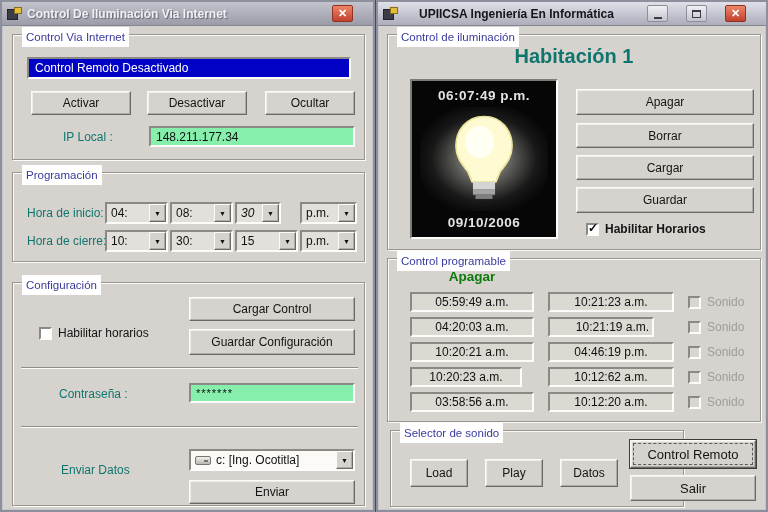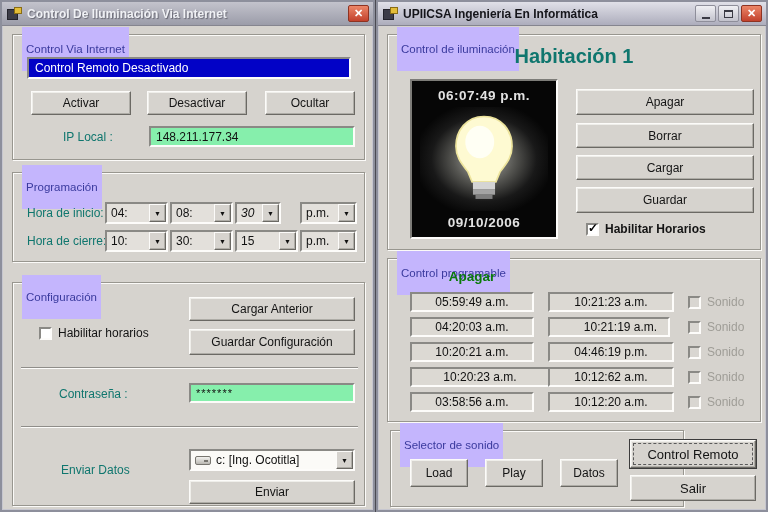--- a/index.html
+++ b/index.html
@@ -1,36 +1,36 @@
 <!DOCTYPE html>
 <html><head>
 <meta charset="utf-8">
 <style>
   * { margin:0; padding:0; box-sizing:border-box; }
   html,body { width:768px; height:512px; overflow:hidden; background:#4a4a52; }
   body { font-family:"Liberation Sans", sans-serif; font-size:12px; color:#000; position:relative; }
 
   .window { position:absolute; background:#d6d3ce; border:2px solid #8d8f9c; box-shadow:inset 0 0 0 1px #c6c6cf; }
-  .titlebar { position:absolute; top:0; left:0; right:0; height:24px; display:flex; align-items:center; padding:0 4px 0 5px; border-bottom:1px solid #85858f; }
+  .titlebar { position:absolute; top:0; left:0; right:0; height:24px; display:flex; align-items:center; padding:0 20px 0 5px; border-bottom:1px solid #85858f; }
   .titlebar.inactive { background:linear-gradient(#c3c3cc,#9b9ca9); }
-  .titlebar.active { background:linear-gradient(#e0e0e8,#adadbc); }
+  .titlebar.active { background:linear-gradient(#e0e0e8,#adadbc);gap:16px; }
   .titlebar .title { font-weight:bold; font-size:12px; margin-left:5px; flex:1; white-space:nowrap; overflow:hidden; }
   .titlebar.inactive .title { color:#f0f1f5; text-shadow:1px 1px 1px rgba(60,60,70,.6); }
   .titlebar.active .title { color:#15151a; }
   .appicon { width:15px; height:14px; position:relative; flex:0 0 15px; }
   .appicon .fa { position:absolute; left:0; top:2px; width:11px; height:11px; background:#3c3c48; border:1px solid #23232c; }
   .appicon .fb { position:absolute; right:0; top:0; width:8px; height:7px; background:#e3bd38; border:1px solid #8a6d14; }
   .tbtn { width:21px; height:17px; margin-left:2px; border-radius:2px; display:flex; align-items:center; justify-content:center; font-size:11px; line-height:1; cursor:default; }
   .tbtn.gray { background:linear-gradient(#f0f0f4,#c2c2cc); border:1px solid #8e8e9a; color:#3a3a44; }
   .tbtn.red  { background:linear-gradient(#ec8668,#c2412c); border:1px solid #8e3322; color:#fff; font-weight:bold; }
   .tbtn .glyph-min { width:8px; height:2px; background:#3a3a44; margin-top:8px; }
   .tbtn .glyph-max { width:9px; height:8px; border:1px solid #3a3a44; border-top-width:2px; }
 
   .groupbox { position:absolute; border:1px solid #98968f; box-shadow:inset 1px 1px 0 #fbfaf8, 1px 1px 0 #fbfaf8; }
-  .grouplabel { position:absolute; top:-8px; left:9px; background:#c4b5fd; padding:16px 4px; font-size:11.5px; color:#3a3a9e; white-space:nowrap; }
+  .grouplabel { position:absolute; top:-8px; left:9px; background:#ffffff; padding:4px 4px; font-size:11.5px; color:#3a3a9e; white-space:nowrap; }
 
   .btn { position:absolute; background:#d6d3ce; border:1px solid; border-color:#fcfbf9 #6b6964 #6b6964 #fcfbf9; box-shadow:inset -1px -1px 0 #aeaca6, inset 1px 1px 0 #efeeea; display:flex; align-items:center; justify-content:center; font-size:12px; color:#141414; cursor:default; }
   .btn.default-btn { box-shadow:0 0 0 1px #3c3c3c, inset -1px -1px 0 #aeaca6, inset 1px 1px 0 #efeeea; outline:1px dashed #5a5a5a; outline-offset:-4px; }
 
   .sunken { border-top:2px solid #8a8985; border-left:2px solid #8a8985; border-bottom:2px solid #fdfcfa; border-right:2px solid #fdfcfa; }
   .field { position:absolute; background:#86efac; display:flex; align-items:center; padding:0 5px; font-size:12px; color:#111; }
 
   .statusbar { position:absolute; background:#0202c6; color:#fff; display:flex; align-items:center; padding:0 6px; font-size:12px; }
 
   .label { position:absolute; font-size:12px; color:#0f766e; white-space:nowrap; }
@@ -128,21 +128,21 @@
     </div>
     <div class="combo sunken" style="left:287px; top:57px; width:57px; height:22px;">
       <span class="val">p.m.</span>
       <span class="drop">▼</span>
     </div>
   </div>
 
   <div class="groupbox" style="left:10px; top:280px; width:353px; height:224px;">
     <span class="grouplabel">Configuración</span>
     <div class="btn" style="left:176px; top:14px; width:166px; height:24px;">
-      <span>Cargar Anterior</span>
+      <span>Cargar Control</span>
     </div>
     <span class="checkbox" style="left:26px; top:43px;">
       <span class="box"></span>
       <span class="cblabel">Habilitar horarios</span>
     </span>
     <div class="btn" style="left:176px; top:46px; width:166px; height:26px;">
       <span>Guardar Configuración</span>
     </div>
     <div class="divider" style="left:8px; width:337px; top:84px;"></div>
     <span class="label" style="left:46px; top:104px;">Contraseña :</span>
@@ -228,40 +228,40 @@
         <span>10:21:23 a.m.</span>
       </div>
     <span class="checkbox disabled" style="left:300px; top:36px;">
         <span class="box"></span>
         <span class="cblabel">Sonido</span>
       </span>
 
     <div class="timefield" style="left:22px; top:58px; width:124px; height:20px;">
         <span>04:20:03 a.m.</span>
       </div>
-    <div class="timefield" style="left:160px; top:58px; width:122px; height:20px;padding-left:23px;">
+    <div class="timefield" style="left:160px; top:58px; width:106px; height:20px;padding-left:23px;">
         <span>10:21:19 a.m.</span>
       </div>
     <span class="checkbox disabled" style="left:300px; top:61px;">
         <span class="box"></span>
         <span class="cblabel">Sonido</span>
       </span>
 
     <div class="timefield" style="left:22px; top:83px; width:124px; height:20px;">
         <span>10:20:21 a.m.</span>
       </div>
     <div class="timefield" style="left:160px; top:83px; width:126px; height:20px;">
         <span>04:46:19 p.m.</span>
       </div>
     <span class="checkbox disabled" style="left:300px; top:86px;">
         <span class="box"></span>
         <span class="cblabel">Sonido</span>
       </span>
 
-    <div class="timefield" style="left:22px; top:108px; width:140px; height:20px;">
+    <div class="timefield" style="left:22px; top:108px; width:112px; height:20px;">
         <span>10:20:23 a.m.</span>
       </div>
     <div class="timefield" style="left:160px; top:108px; width:126px; height:20px;">
         <span>10:12:62 a.m.</span>
       </div>
     <span class="checkbox disabled" style="left:300px; top:111px;">
         <span class="box"></span>
         <span class="cblabel">Sonido</span>
       </span>
 

